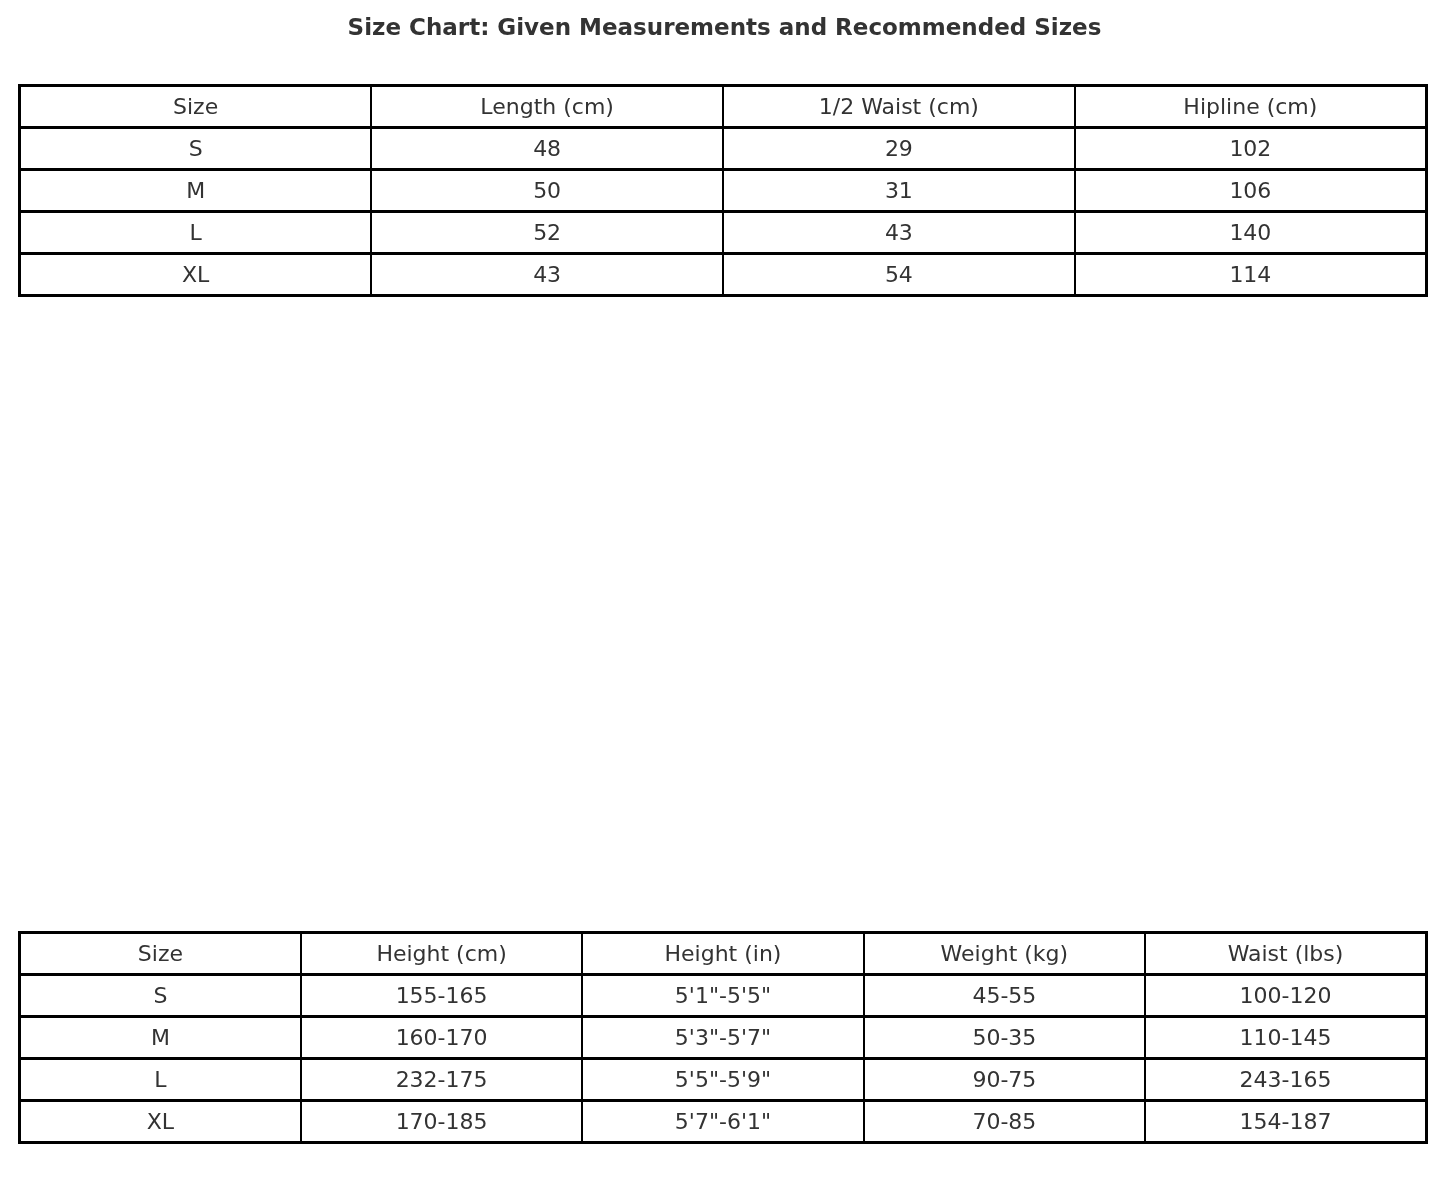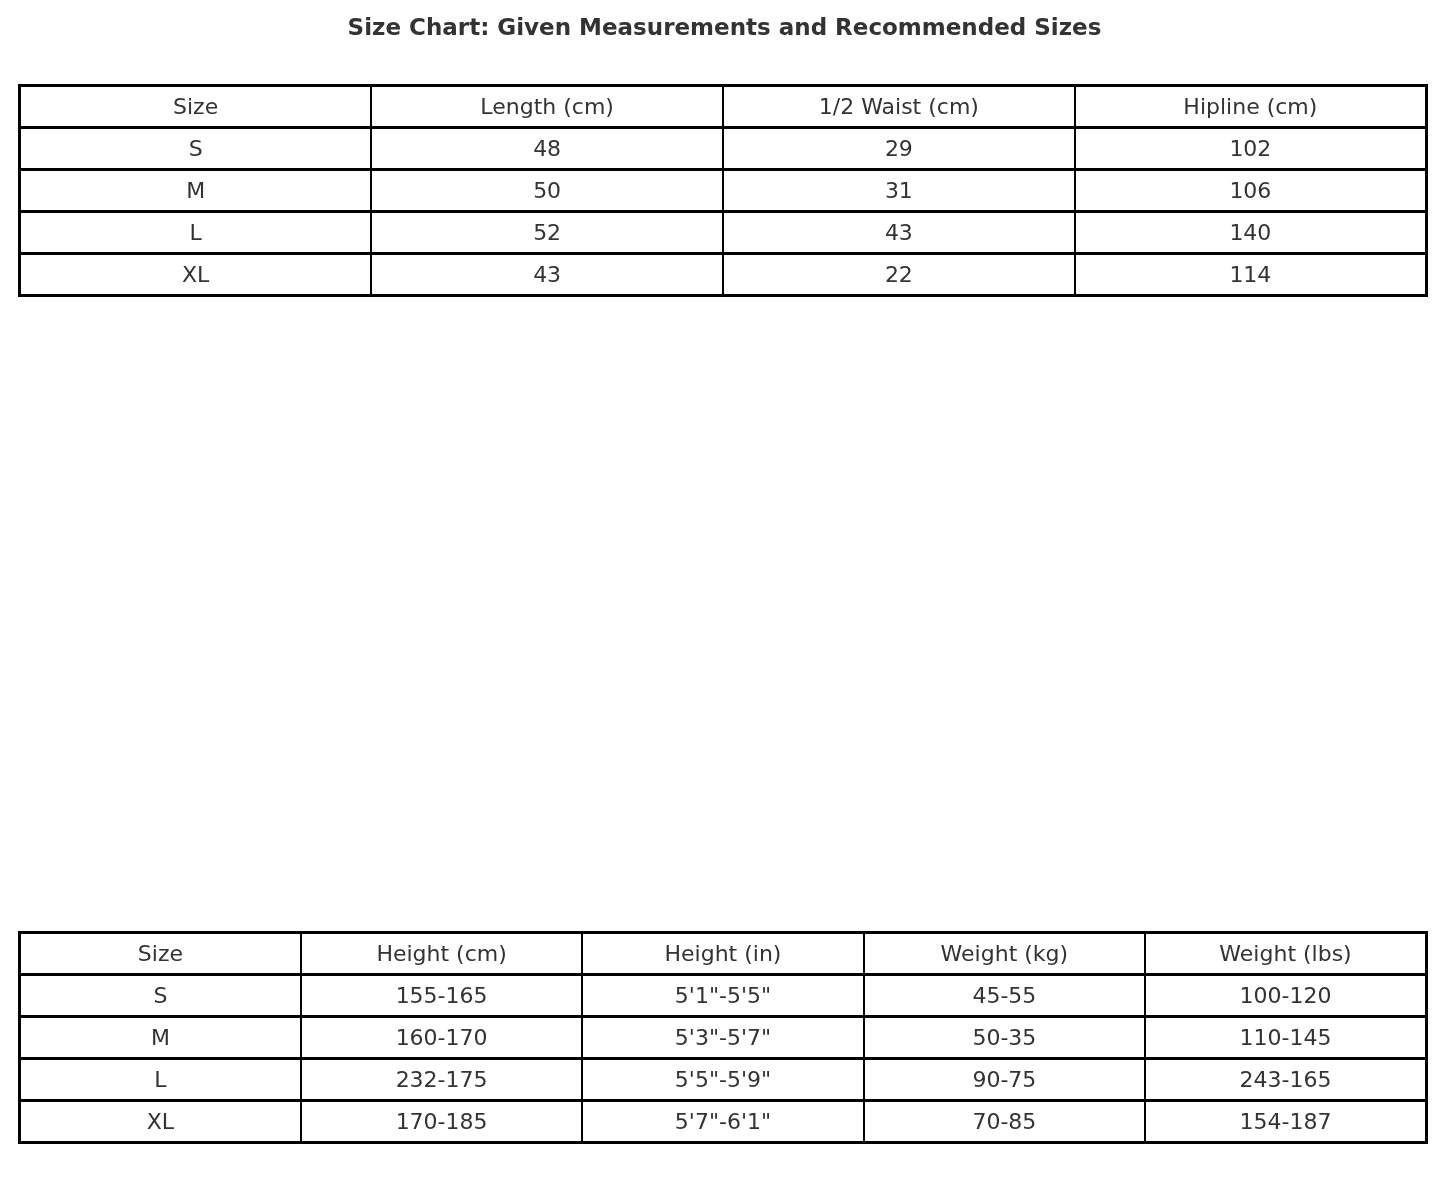--- a/index.html
+++ b/index.html
@@ -82,34 +82,34 @@
     </tr>
     <tr>
       <td>L</td>
       <td>52</td>
       <td>43</td>
       <td>140</td>
     </tr>
     <tr>
       <td>XL</td>
       <td>43</td>
-      <td>22</td>
+      <td>54</td>
       <td>114</td>
     </tr>
   </tbody>
 </table>
 
 <table class="size-table" id="recommended-table">
   <thead>
     <tr>
       <th>Size</th>
       <th>Height (cm)</th>
       <th>Height (in)</th>
       <th>Weight (kg)</th>
-      <th>Weight (lbs)</th>
+      <th>Waist (lbs)</th>
     </tr>
   </thead>
   <tbody>
     <tr>
       <td>S</td>
       <td>155-165</td>
       <td>5'1"-5'5"</td>
       <td>45-55</td>
       <td>100-120</td>
     </tr>

